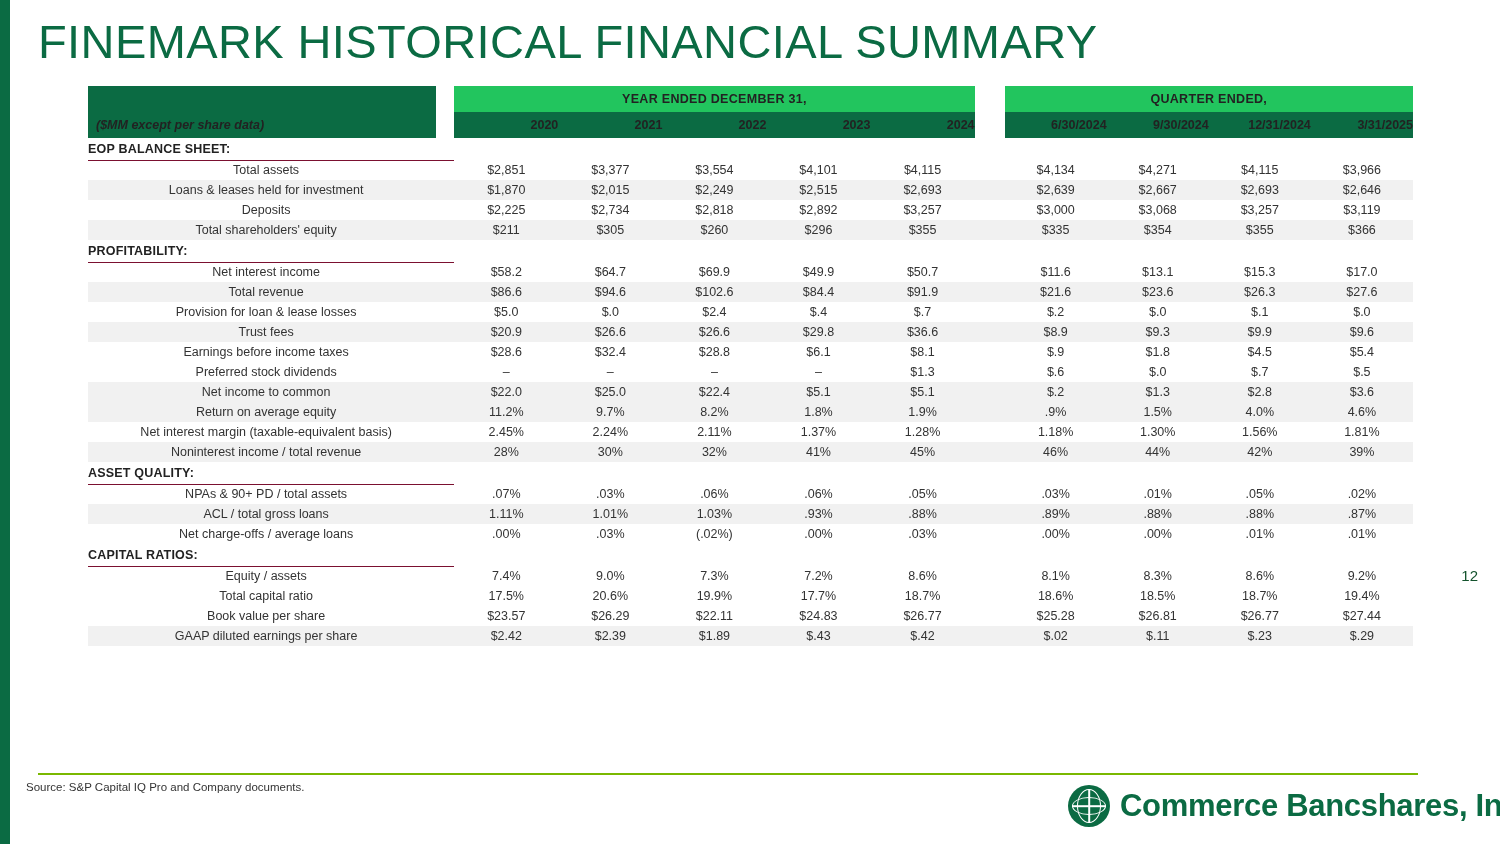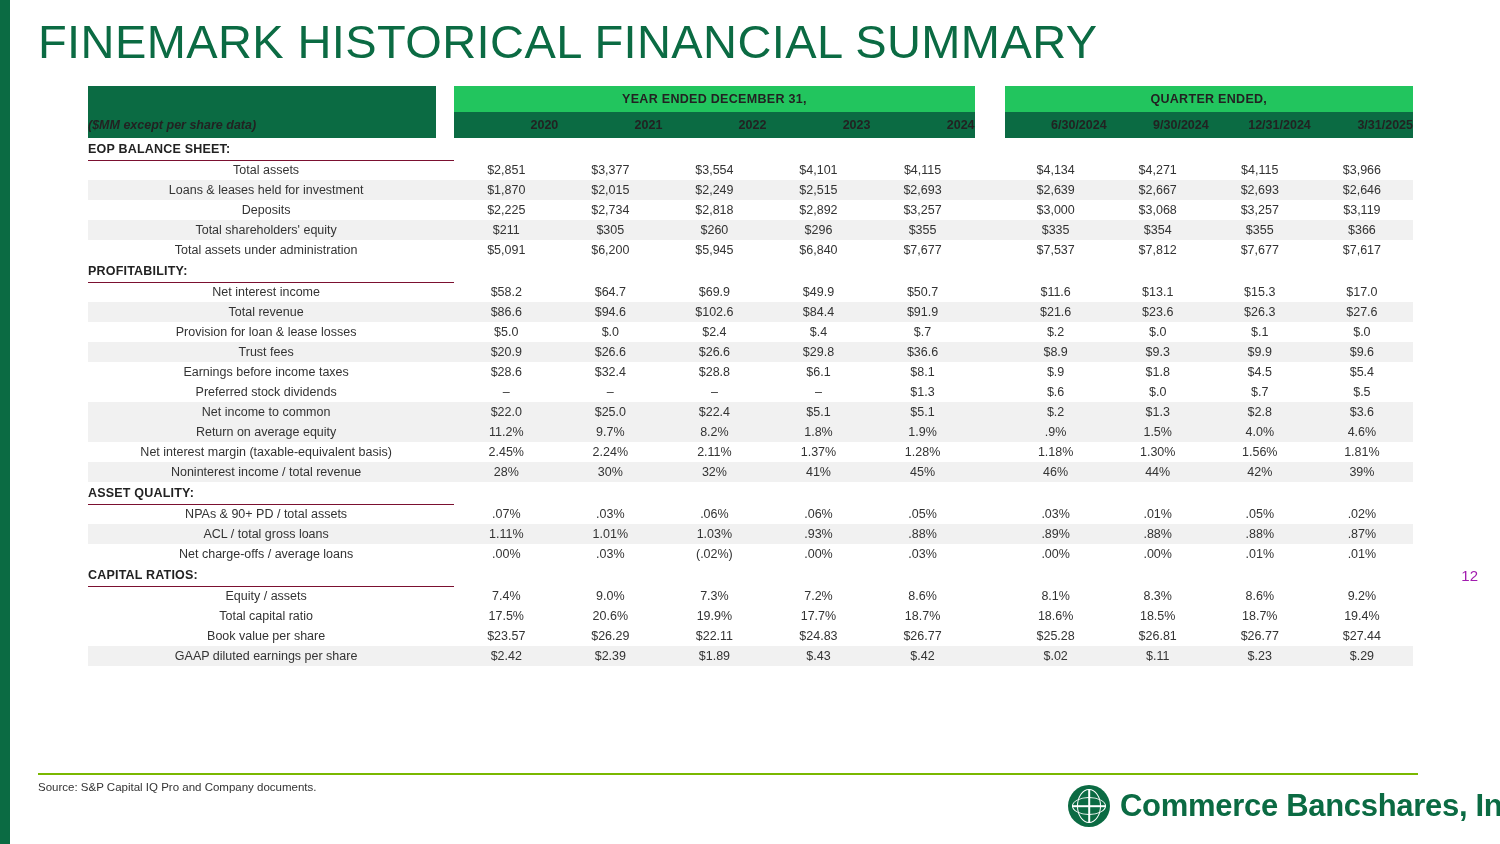--- a/index.html
+++ b/index.html
@@ -59,20 +59,21 @@
   .hdr-band2 td {
     background: #0b6b43;
     color: #ffffff;
     height: 26px;
     font-size: 12.5px;
     font-weight: bold;
     text-align: right;
   }
   .hdr-band2 td.unitlabel {
     text-align: left;
+    padding-left: 8px;
     font-style: italic;
     font-weight: bold;
     font-size: 12.5px;
   }
   .gap-col { background: #ffffff !important; }
 
   .sec-row td {
     color: #0b6b43;
     font-weight: bold;
     font-size: 12.5px;
@@ -93,21 +94,21 @@
   }
   tr.shade td { background: #f1f1f1; }
   tr.plain td { background: #ffffff; }
 
   .underline-cell {
     border-bottom: 1.5px solid #7b1030;
   }
 
   .source {
     position: absolute;
-    left: 38px; top: 781px;
+    left: 26px; top: 781px;
     font-size: 11.5px;
     color: #333333;
   }
   .greenline {
     position: absolute;
     left: 38px; top: 773px;
     width: 1380px; height: 2px;
     background: #7ab800;
   }
   .logo {
@@ -158,21 +159,21 @@
     font-size: 31px;
     color: #0b6b43;
     font-weight: bold;
     letter-spacing: -0.3px;
     white-space: nowrap;
   }
   .page-num {
     position: absolute;
     right: 22px; bottom: 12px;
     font-size: 15px;
-    color: #a21caf;
+    color: #14532d;
   }
 </style>
 </head>
 <body>
 
 <div id="slide">
   <div class="left-bar"></div>
 
   <div class="title">FINEMARK HISTORICAL FINANCIAL SUMMARY</div>
 
@@ -267,34 +268,20 @@
             <td class="num">$305</td>
             <td class="num">$260</td>
             <td class="num">$296</td>
             <td class="num">$355</td>
             <td></td>
             <td class="num">$335</td>
             <td class="num">$354</td>
             <td class="num">$355</td>
             <td class="num">$366</td>
           </tr>
-          <tr class="data plain">
-            <td class="label">Total assets under administration</td>
-            <td></td>
-            <td class="num">$5,091</td>
-            <td class="num">$6,200</td>
-            <td class="num">$5,945</td>
-            <td class="num">$6,840</td>
-            <td class="num">$7,677</td>
-            <td></td>
-            <td class="num">$7,537</td>
-            <td class="num">$7,812</td>
-            <td class="num">$7,677</td>
-            <td class="num">$7,617</td>
-          </tr>
           <tr class="sec-row">
             <td colspan="2" class="underline-cell">PROFITABILITY:</td>
             <td colspan="10"></td>
           </tr>
           <tr class="data plain">
             <td class="label">Net interest income</td>
             <td></td>
             <td class="num">$58.2</td>
             <td class="num">$64.7</td>
             <td class="num">$69.9</td>

